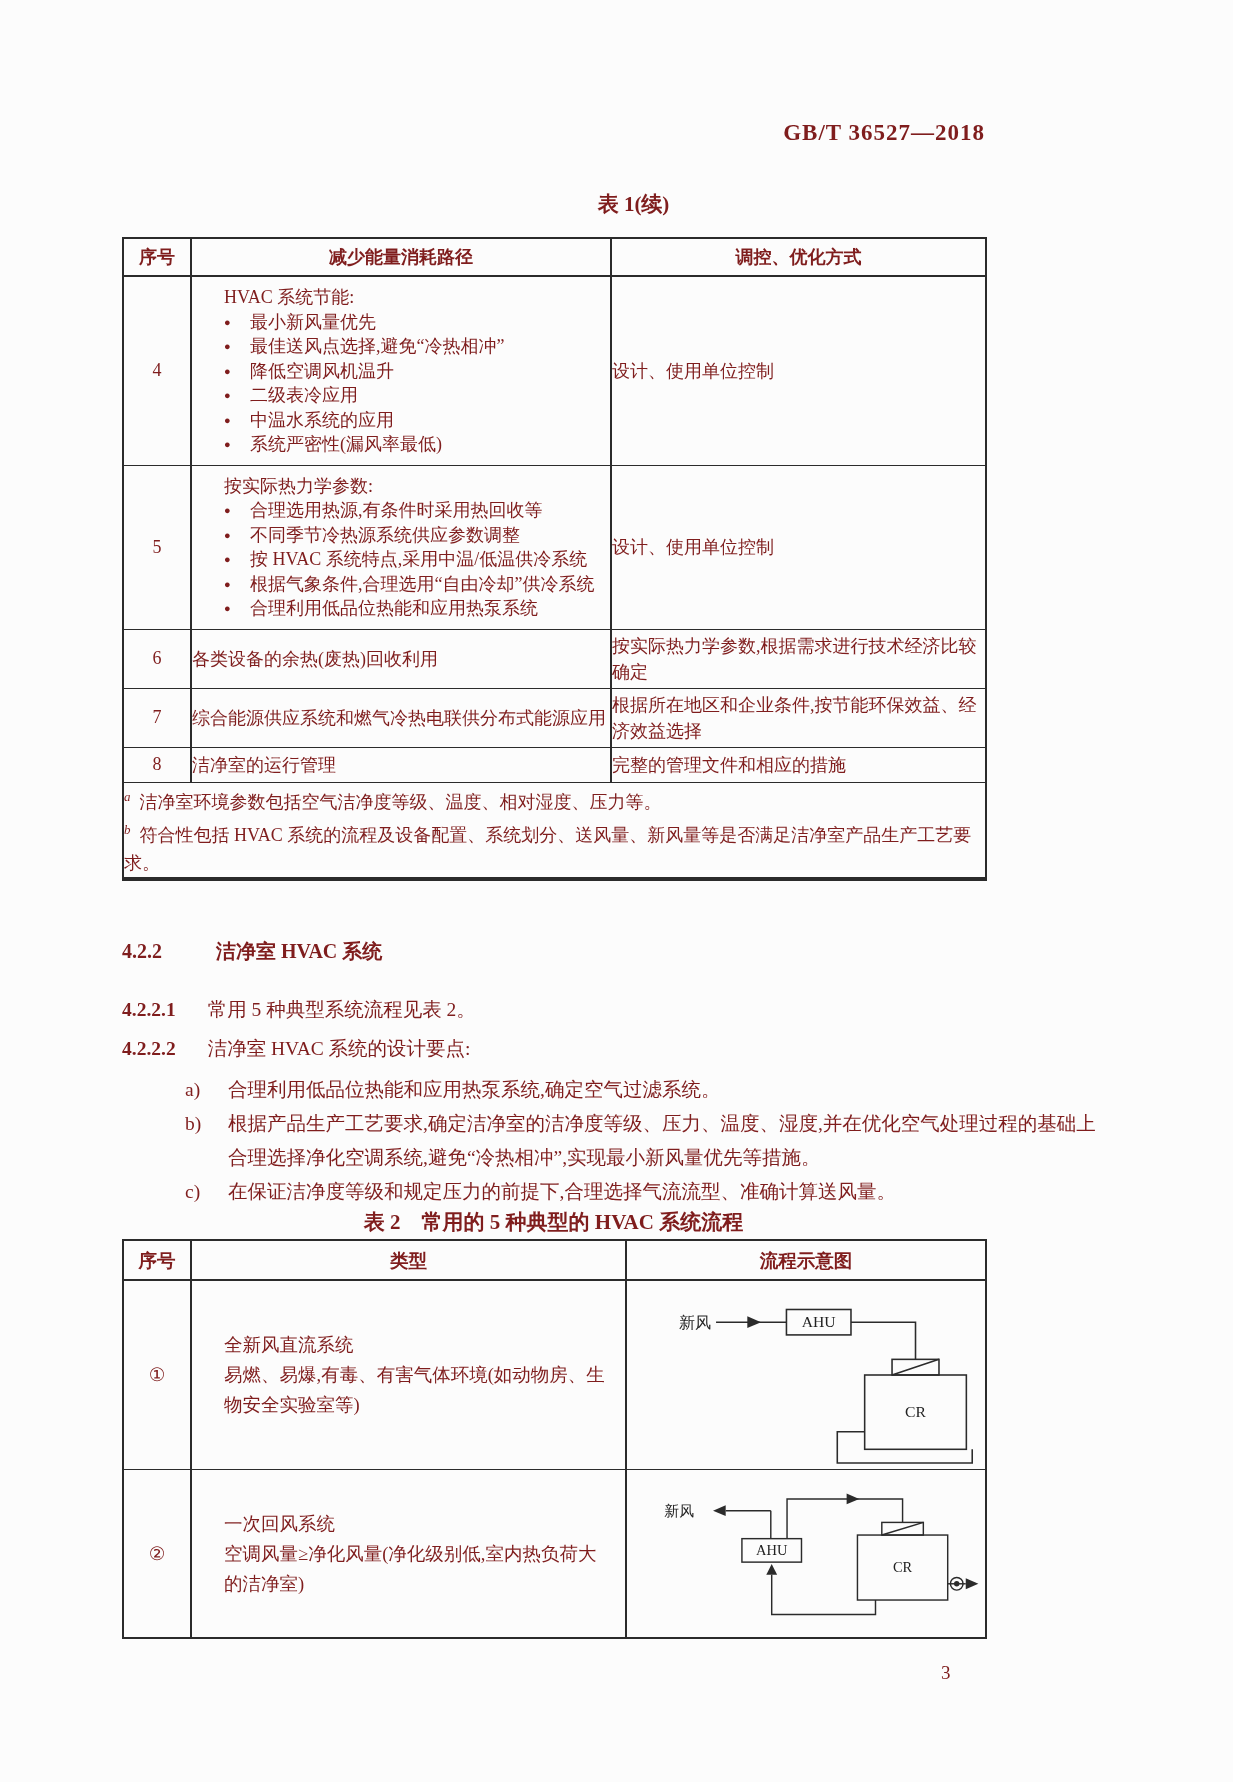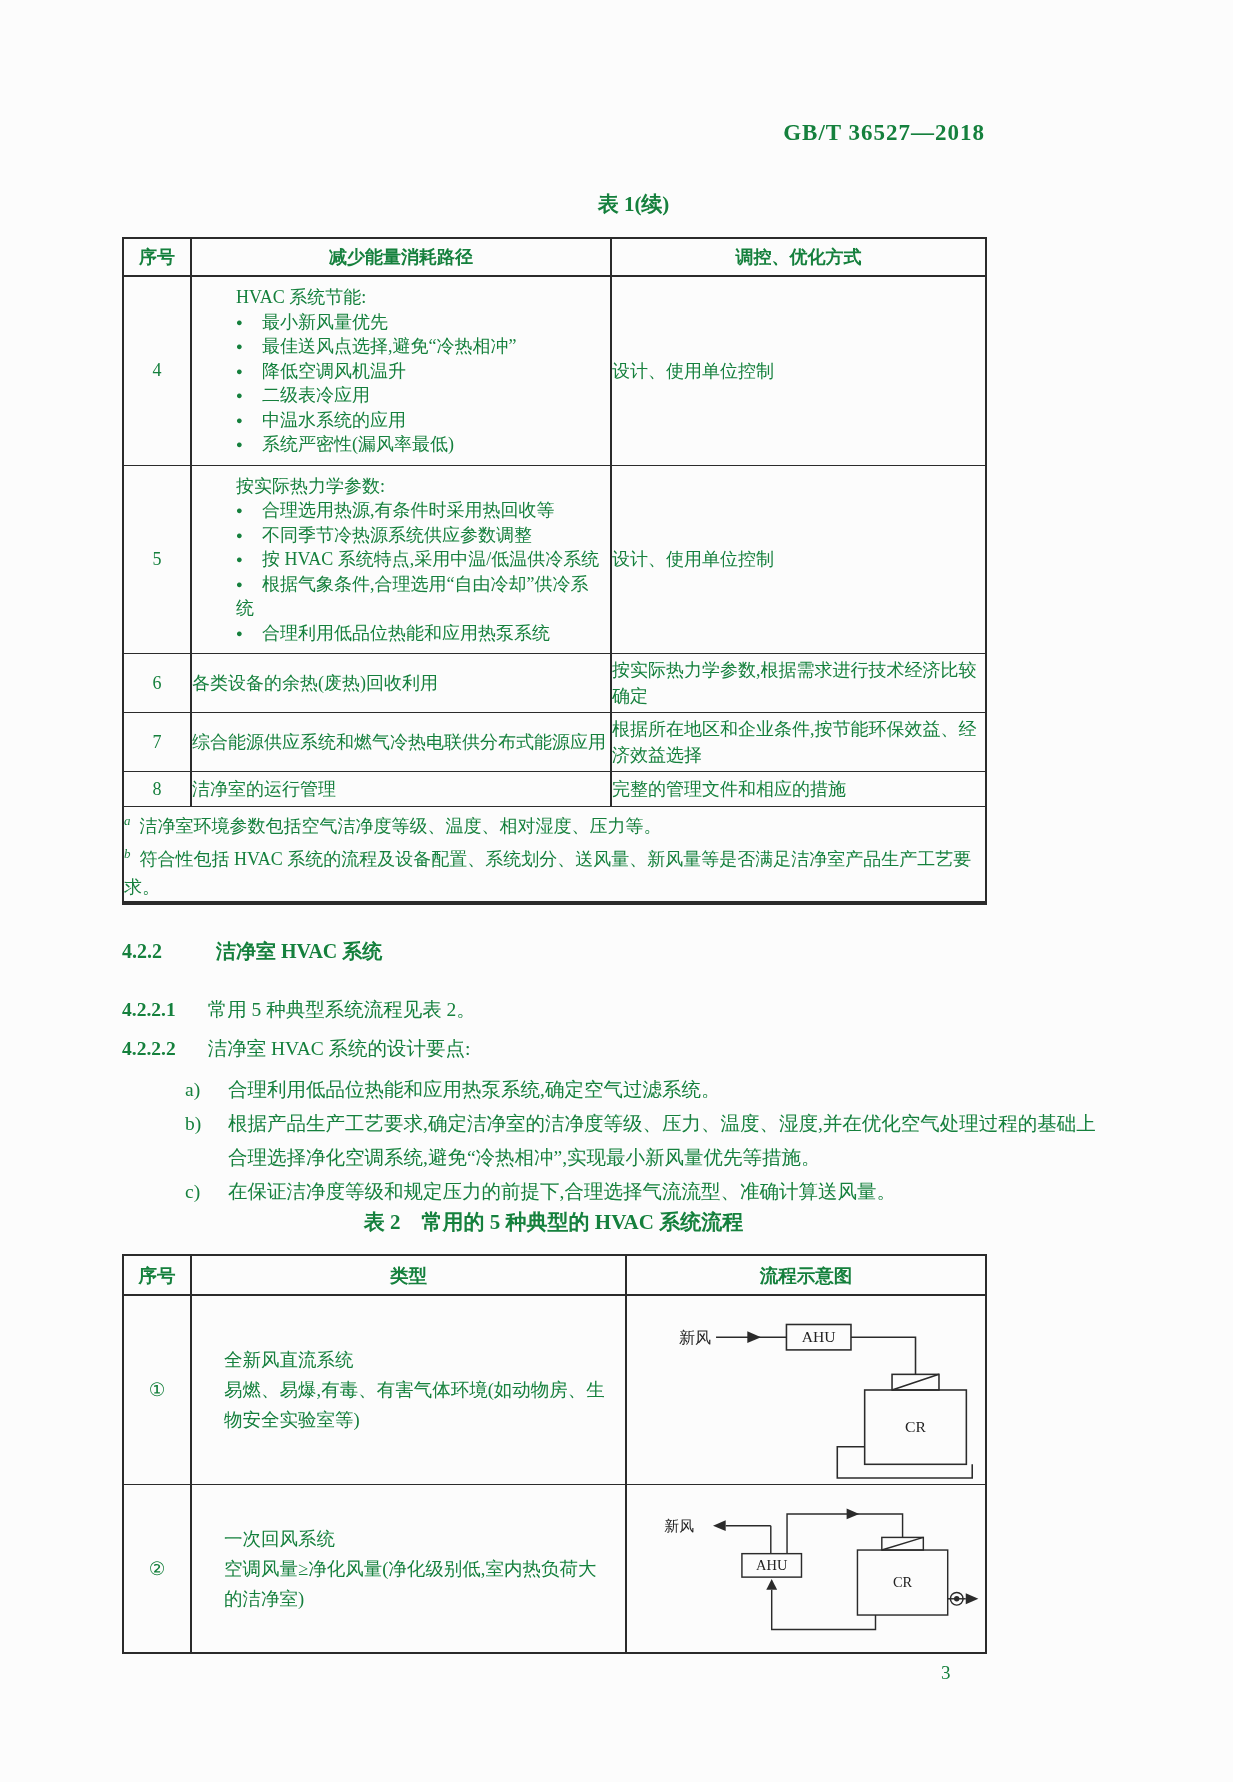--- a/index.html
+++ b/index.html
@@ -1,39 +1,39 @@
 <!DOCTYPE html>
 <html><head>
 <meta charset="utf-8">
 <style>
   html,body { margin:0; padding:0; background:#ffffff; }
   .page {
     position:relative; width:1233px; height:1782px;
-    background:#fcfcfc; color:#15803d; overflow:hidden;
+    background:#fcfcfc; color:#7f1d1d; overflow:hidden;
     font-family:"Liberation Serif","DejaVu Serif",serif;
   }
   
   .doc-head {
     position:absolute; top:120px; right:248px;
     font-size:23px; font-weight:bold; letter-spacing:1px;
   }
   
   .t1-block { position:absolute; top:190px; left:122px; width:1023px; }
   .tbl-title { text-align:center; font-size:21px; font-weight:bold; margin-bottom:19px; }
   table.std { border-collapse:collapse; width:863px; table-layout:fixed;
               border:2px solid #2b2b2b; border-bottom-width:4px; }
   table.std th, table.std td {
     border:1px solid #2b2b2b; border-left-width:2px; border-right-width:2px;
     font-size:18px; vertical-align:middle; padding:0;
   }
   table.std th { font-weight:bold; text-align:center; height:36px; border-bottom-width:2px; }
   td.numcol { text-align:center; width:68px; }
   td.pathcol { padding-left:18px; }
   td.ctrlcol { padding-left:12px; padding-right:8px; line-height:26px; }
-  .path-inner { padding:8px 10px 8px 32px; line-height:24.5px;margin-left:12px; }
+  .path-inner { padding:8px 10px 8px 32px; line-height:24.5px; }
   .path-inner ul { margin:0; padding:0; list-style:none; }
   .path-inner li::before {
     content:"●"; font-size:11px; display:inline-block; width:26px; vertical-align:2px;
   }
   tr.r4 td { height:170px; }
   tr.r5 td { height:150px; }
   tr.r6 td, tr.r7 td { height:58px; }
   tr.r8 td { height:34px; }
   td.fncell { padding:7px 14px 11px 38px; line-height:28px; font-size:17px; }
   .fn sup { font-size:13px; font-style:italic; margin-right:9px; }
@@ -41,21 +41,21 @@
   .sec { position:absolute; top:938px; left:122px; width:992px; font-size:19.5px; }
   .sec .h { font-weight:bold; font-size:20px; margin-bottom:30px; }
   .sec .h .n { margin-right:54px; }
   .sec .p { margin-bottom:9px; line-height:30px; }
   .sec .p .n { font-weight:bold; margin-right:32px; }
   .sec .item { display:flex; margin-left:63px; line-height:34px; }
   .sec .item .m { width:43px; flex:none; }
   .sec .item .t { flex:1; }
   
   .t2-block { position:absolute; top:1208px; left:122px; width:863px; }
-  .t2-block .tbl-title { margin-bottom:18px; }
+  .t2-block .tbl-title { margin-bottom:3px; }
   table.std2 { border-collapse:collapse; width:863px; table-layout:fixed;
                border:2px solid #2b2b2b; }
   table.std2 th, table.std2 td {
     border:1px solid #2b2b2b; border-left-width:2px; border-right-width:2px;
     font-size:18.5px; vertical-align:middle; padding:0;
   }
   table.std2 th { font-weight:bold; text-align:center; height:38px; border-bottom-width:2px; }
   .type-inner { padding:6px 14px 6px 32px; line-height:30px; }
   tr.d1 td { height:188px; }
   tr.d2 td { height:167px; }

